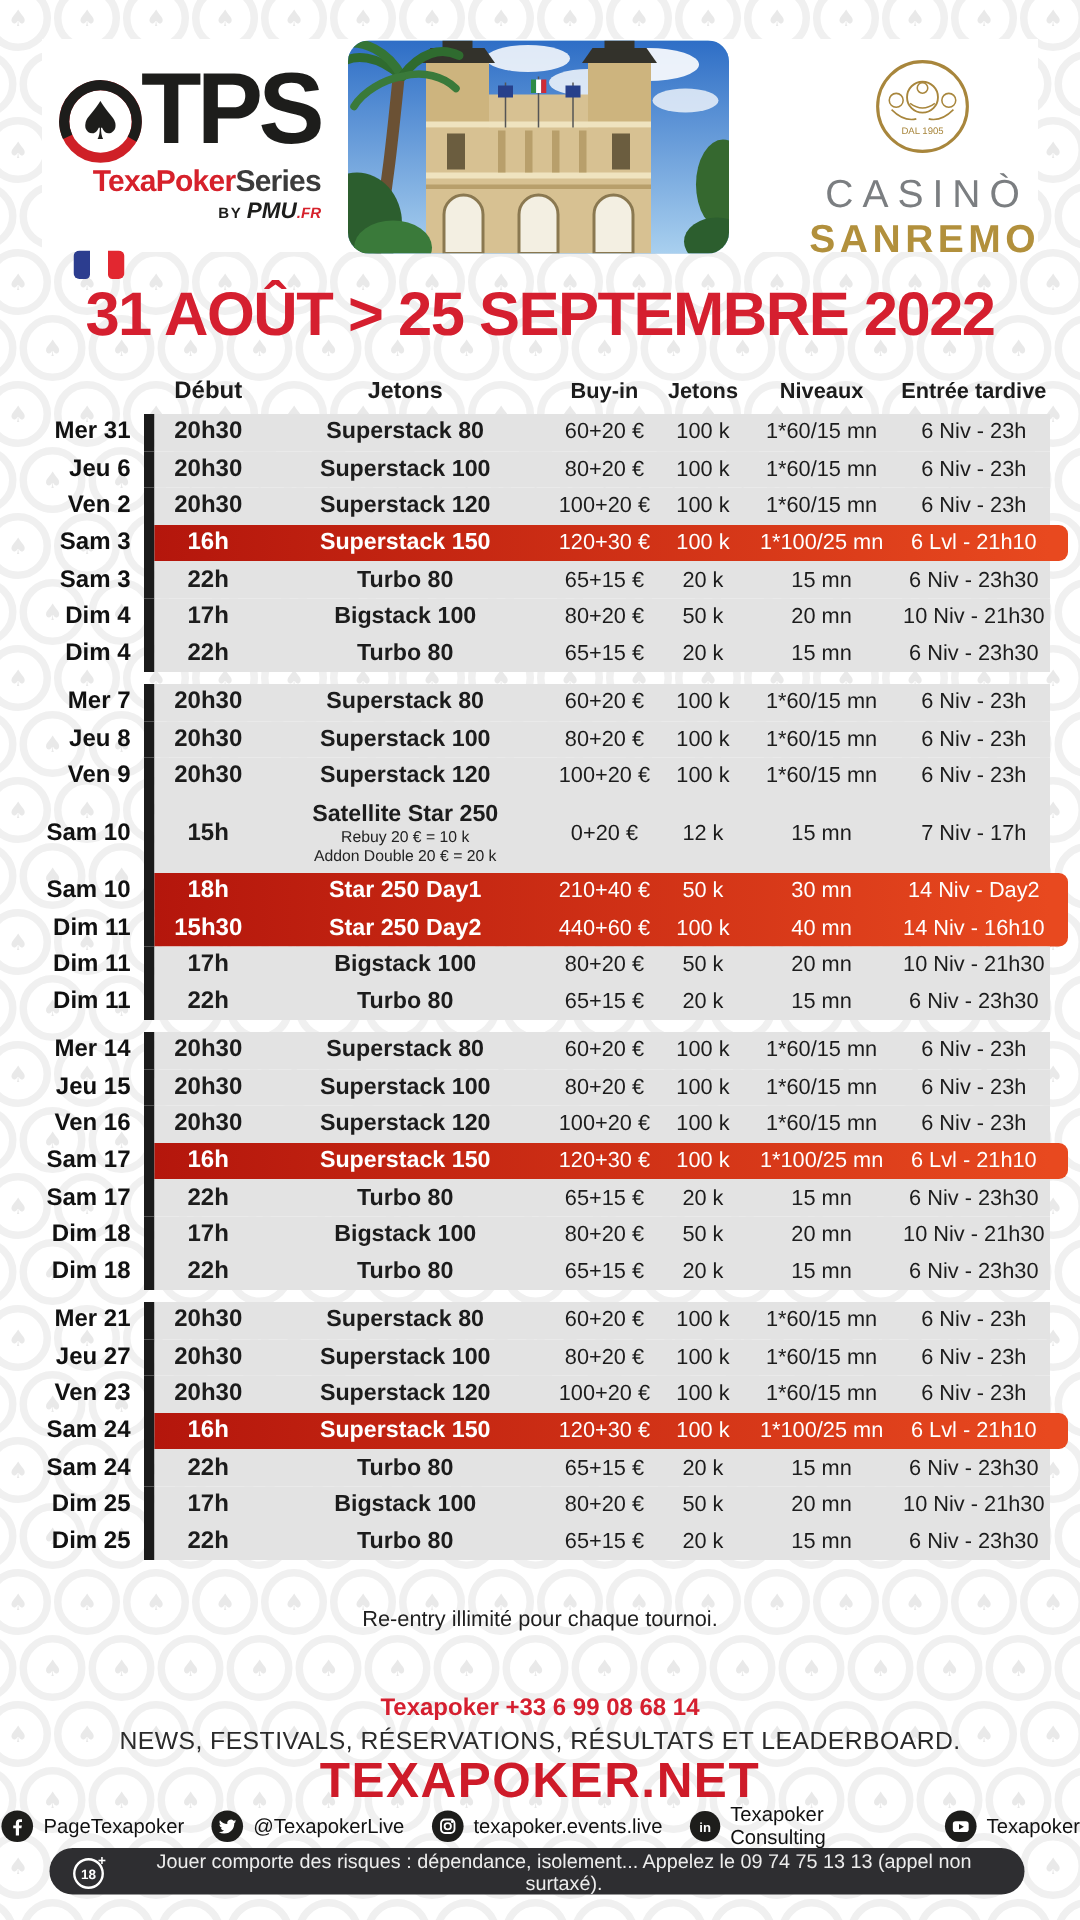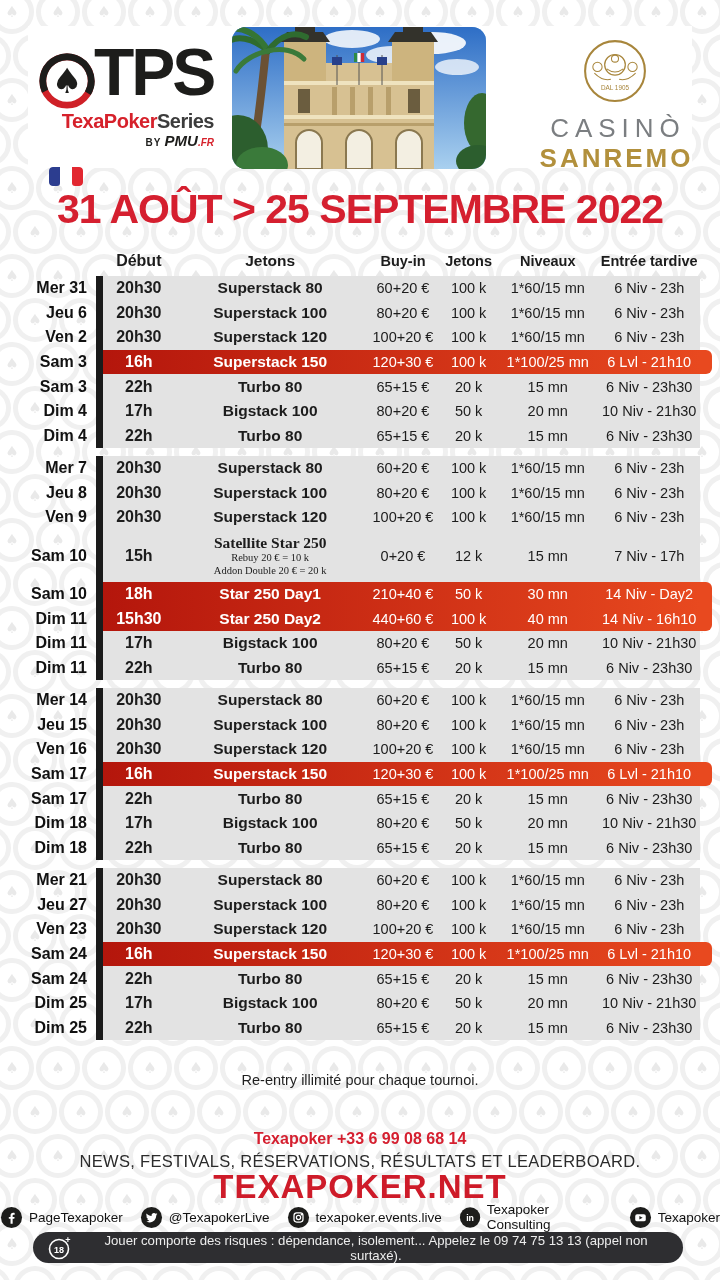--- a/index.html
+++ b/index.html
@@ -47,21 +47,21 @@
   .srow{display:flex;align-items:stretch;height:24.6px;}
   .srow.tall{height:52px;}
   .date-cell{width:66px;display:flex;align-items:center;justify-content:flex-end;padding-right:9px;
              box-sizing:border-box;font-weight:700;font-size:16px;color:#111;}
   .bar{width:7px;background:#1b1b1b;}
   .row-main{width:597px;display:flex;align-items:center;background:#e3e3e3;position:relative;}
   .cl{text-align:center;font-size:14.5px;color:#1c1c1c;}
   .c1{width:12%;font-weight:700;font-size:16px;}
   .c2{width:32%;font-weight:700;font-size:15.5px;}
   .c3{width:12.5%;} .c4{width:9.5%;} .c5{width:17%;} .c6{width:17%;}
-  .tall .c2{display:flex;flex-direction:column;justify-content:center;font-family:Liberation Serif, serif;}
+  .tall .c2{display:flex;flex-direction:column;justify-content:center;}
   .sub{font-size:10.5px;font-weight:400;line-height:1.2;color:#222;}
   .hl .row-main{background:linear-gradient(90deg,#b4160c,#e8491f);}
   .hl .cl,.hl .sub{color:#ffffff;}
   .hl .row-main::after{content:"";position:absolute;right:-12px;top:0;bottom:0;width:12px;background:#e8491f;}
   .hl-solo .row-main::after{border-radius:0 6px 6px 0;}
   .hl-top .row-main::after{border-radius:0 6px 0 0;}
   .hl-bot .row-main::after{border-radius:0 0 6px 0;}
   
   .fline{position:absolute;left:0;width:100%;text-align:center;}
   .f-reentry{top:1072px;font-size:14.5px;color:#1f1f1f;}

